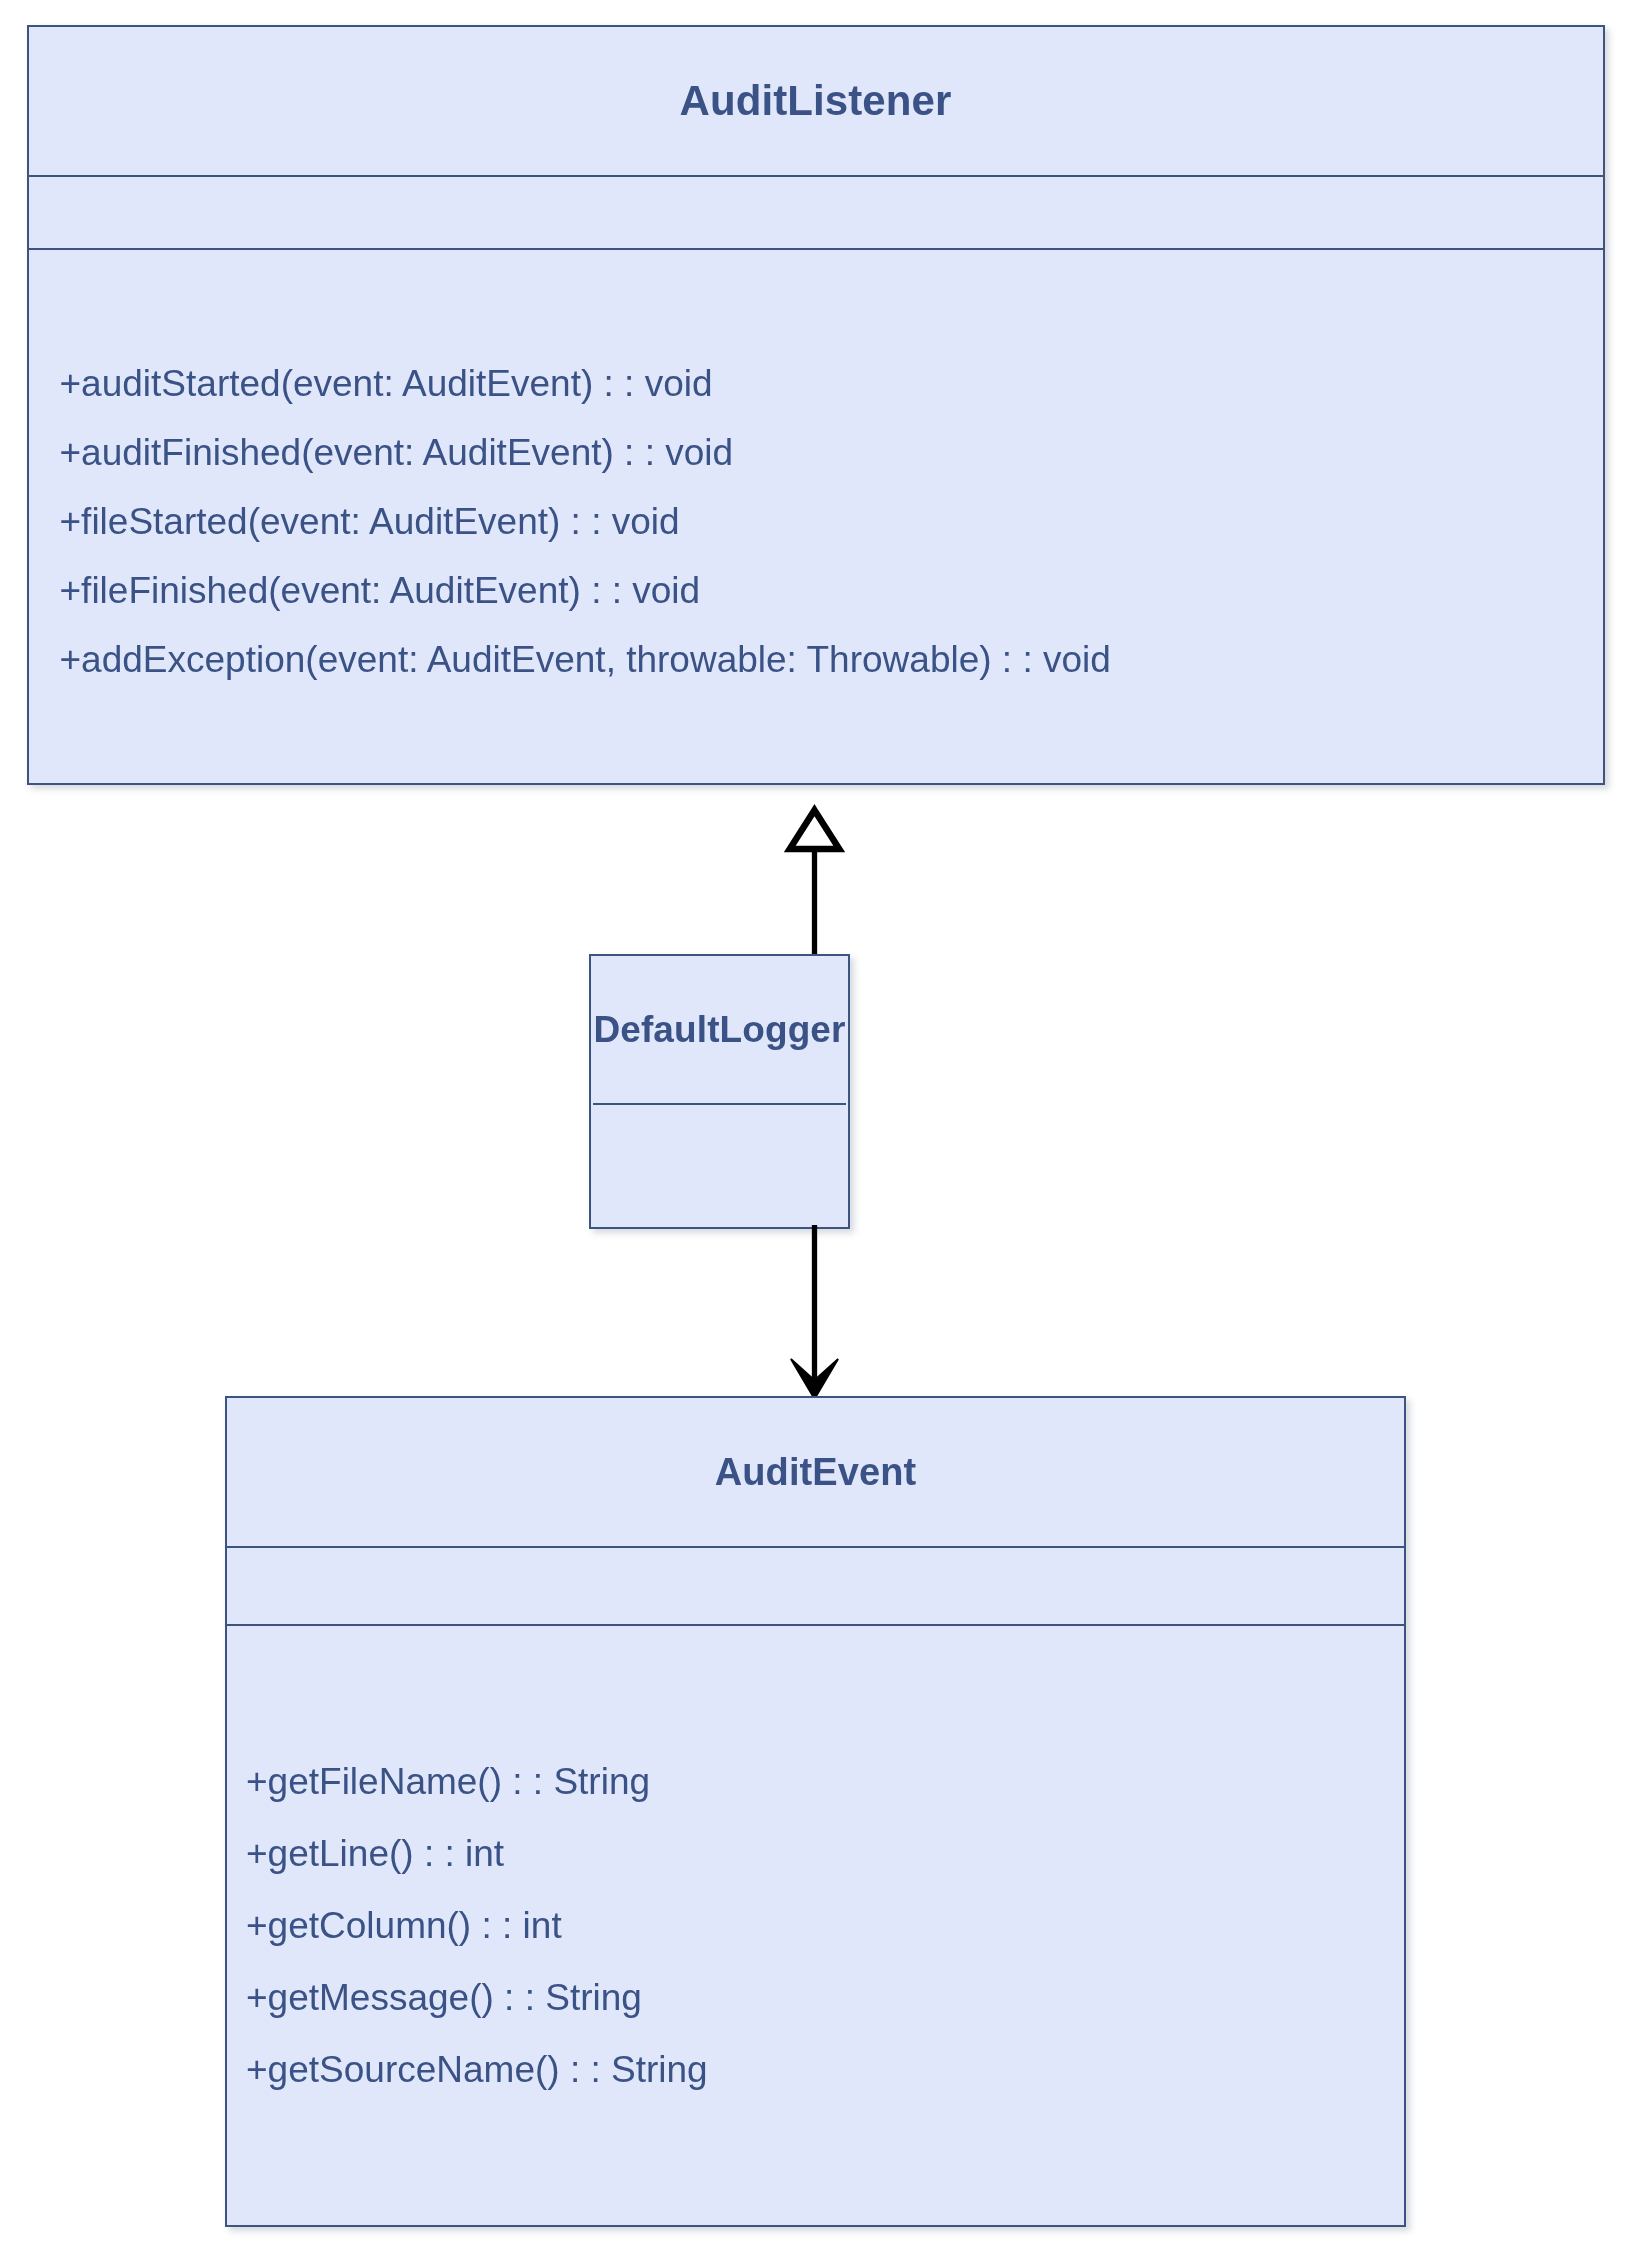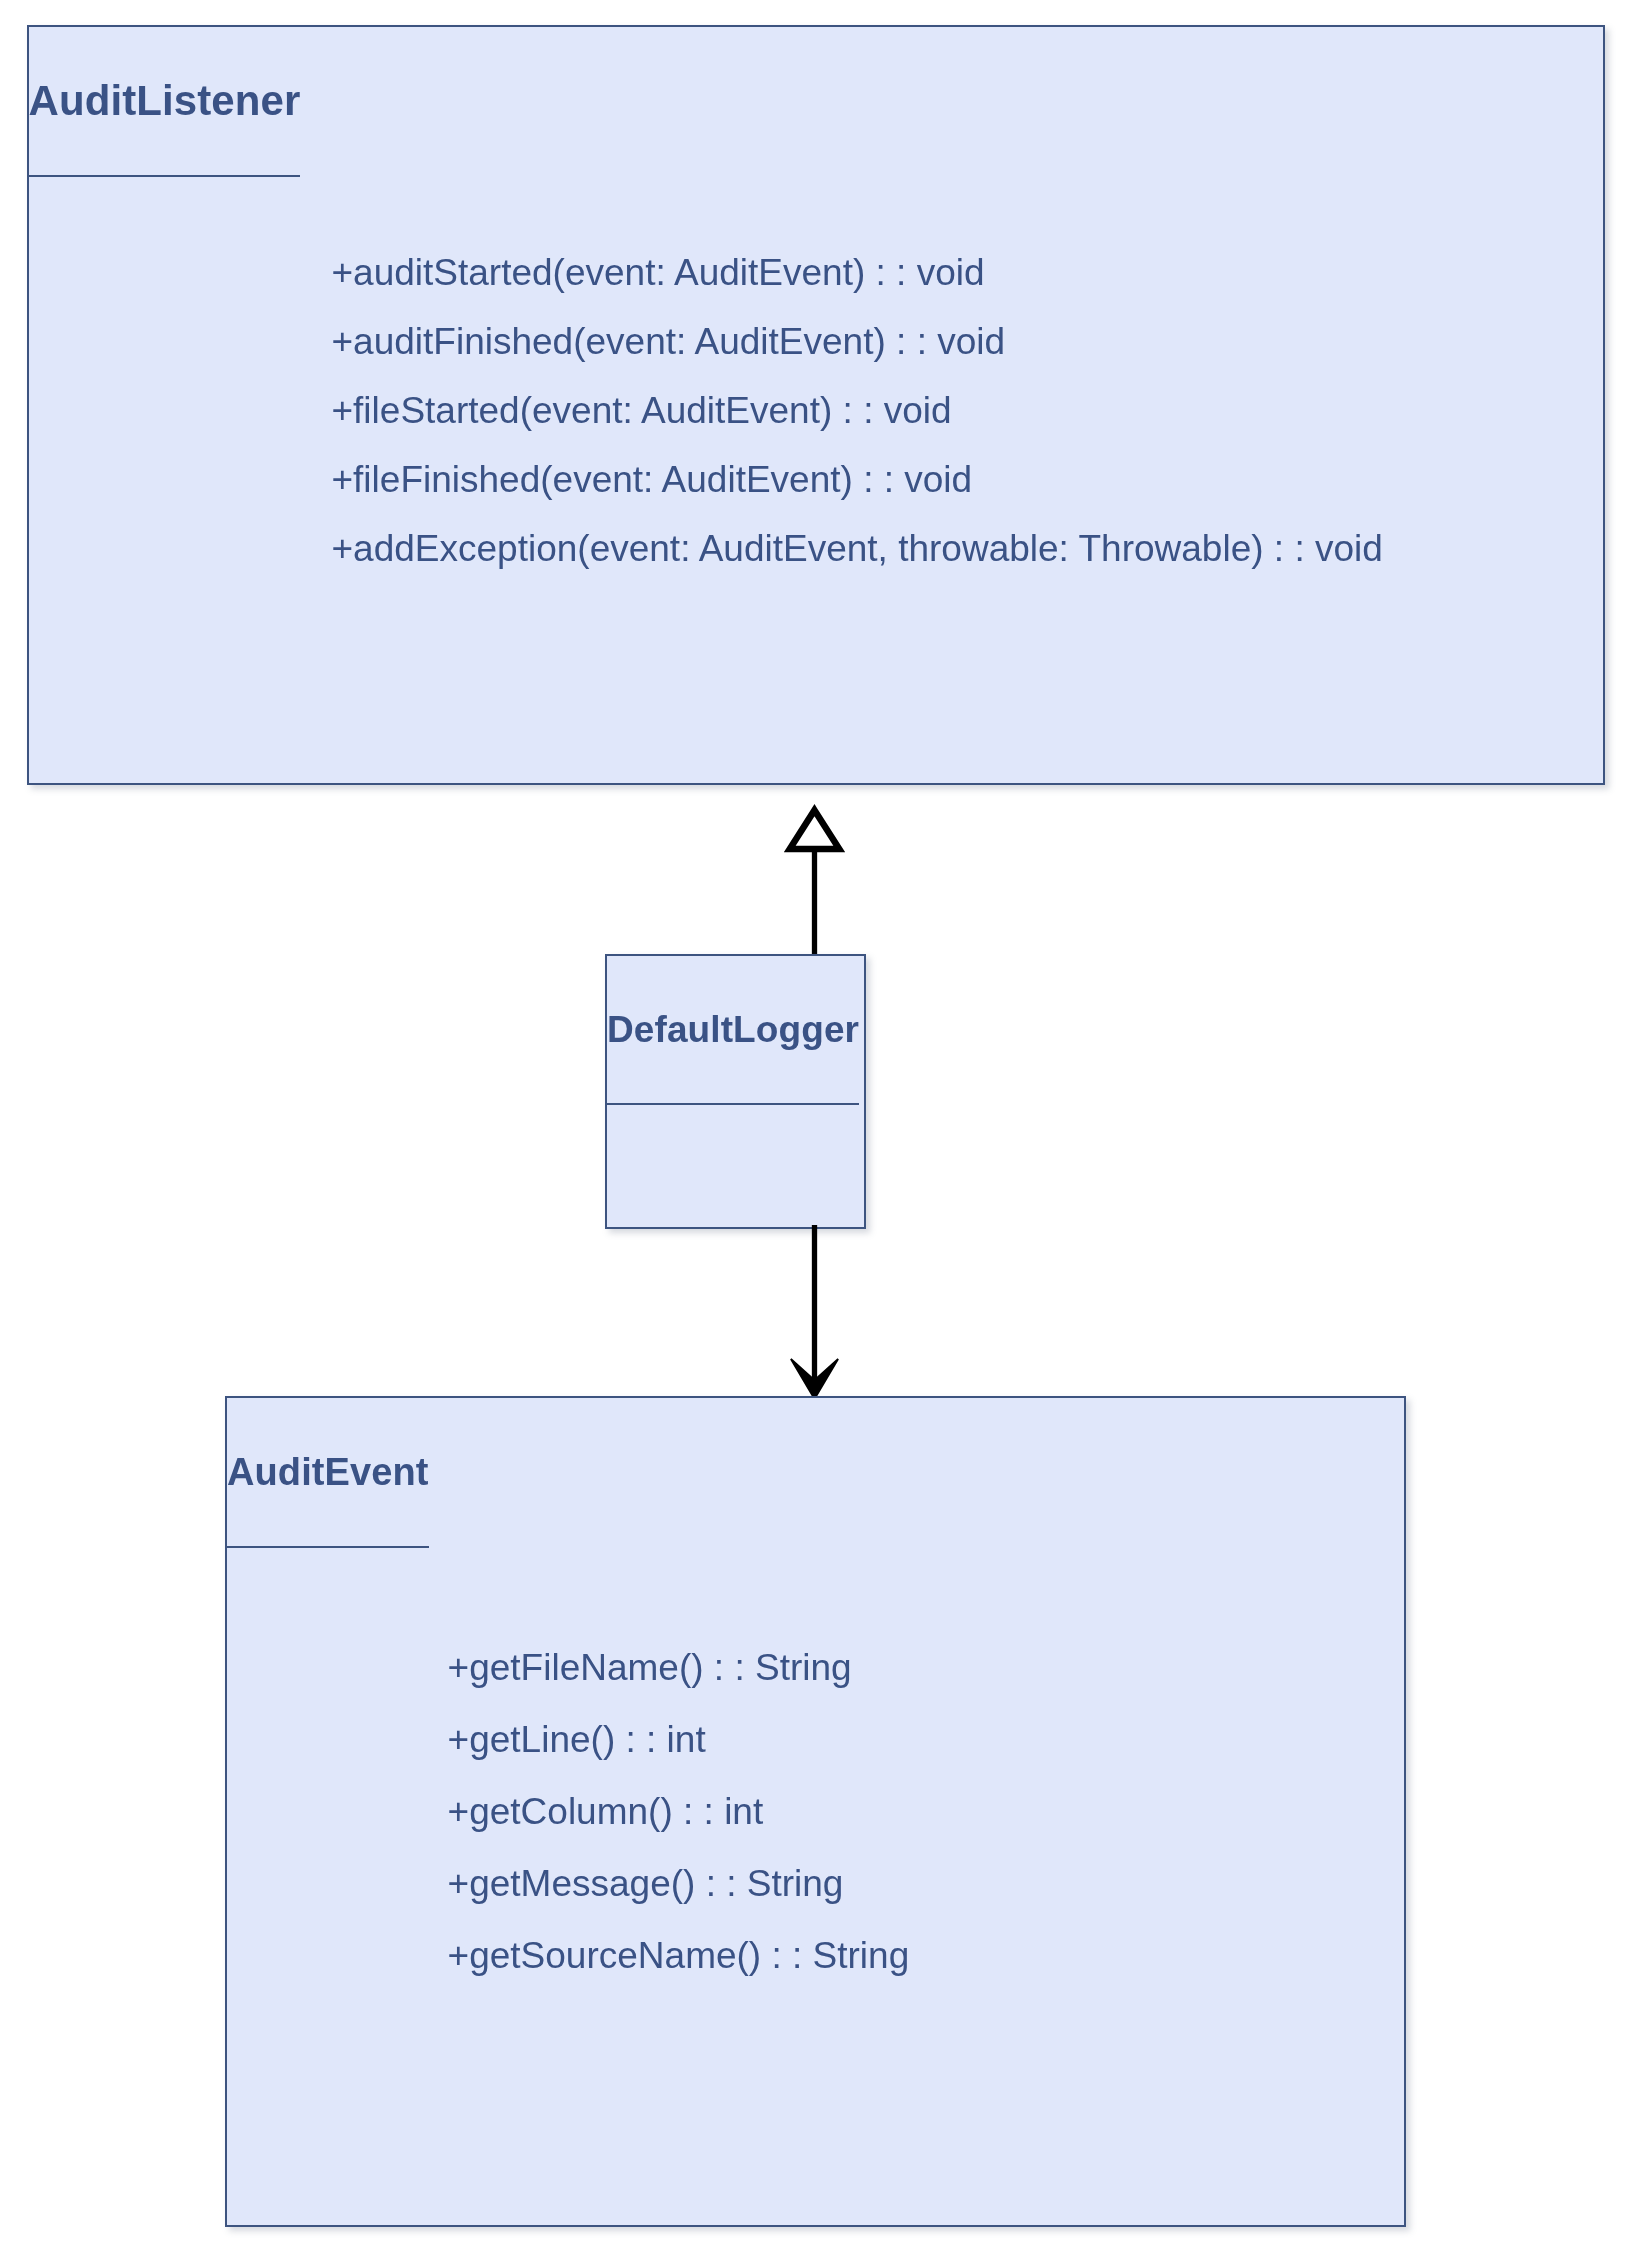--- a/index.html
+++ b/index.html
@@ -25,21 +25,21 @@
   }
 
   
   .uml-class {
     position: absolute;
     box-sizing: border-box;
     background: #e0e7fa;
     border: 2.9px solid #3d5480;
     box-shadow: 4.1px 4.1px 6.5px rgba(120, 130, 150, 0.30);
     display: flex;
-    flex-direction: row;
+    flex-direction: column;
   }
 
   .uml-compartment {
     box-sizing: border-box;
     position: relative;
   }
 
   .uml-compartment.divided {
     border-bottom: 2.9px solid #3d5480;
   }
@@ -83,24 +83,25 @@
     flex: 1 1 auto;
     padding: 25px 0 15px 31px;
   }
   #audit-listener-class .uml-member {
     font-size: 37px;
     line-height: 69px;
   }
 
   
   #default-logger-class {
-    left: 605px;
+    left: 589px;
     top: 954px;
     width: 261px;
     height: 275px;
+    align-items: center;
   }
   #default-logger-class .uml-title {
     height: 149px;
     font-size: 37px;
   }
   #default-logger-class .uml-attributes {
     height: 61px;
   }
   #default-logger-class .uml-operations {
     flex: 1 1 auto;

